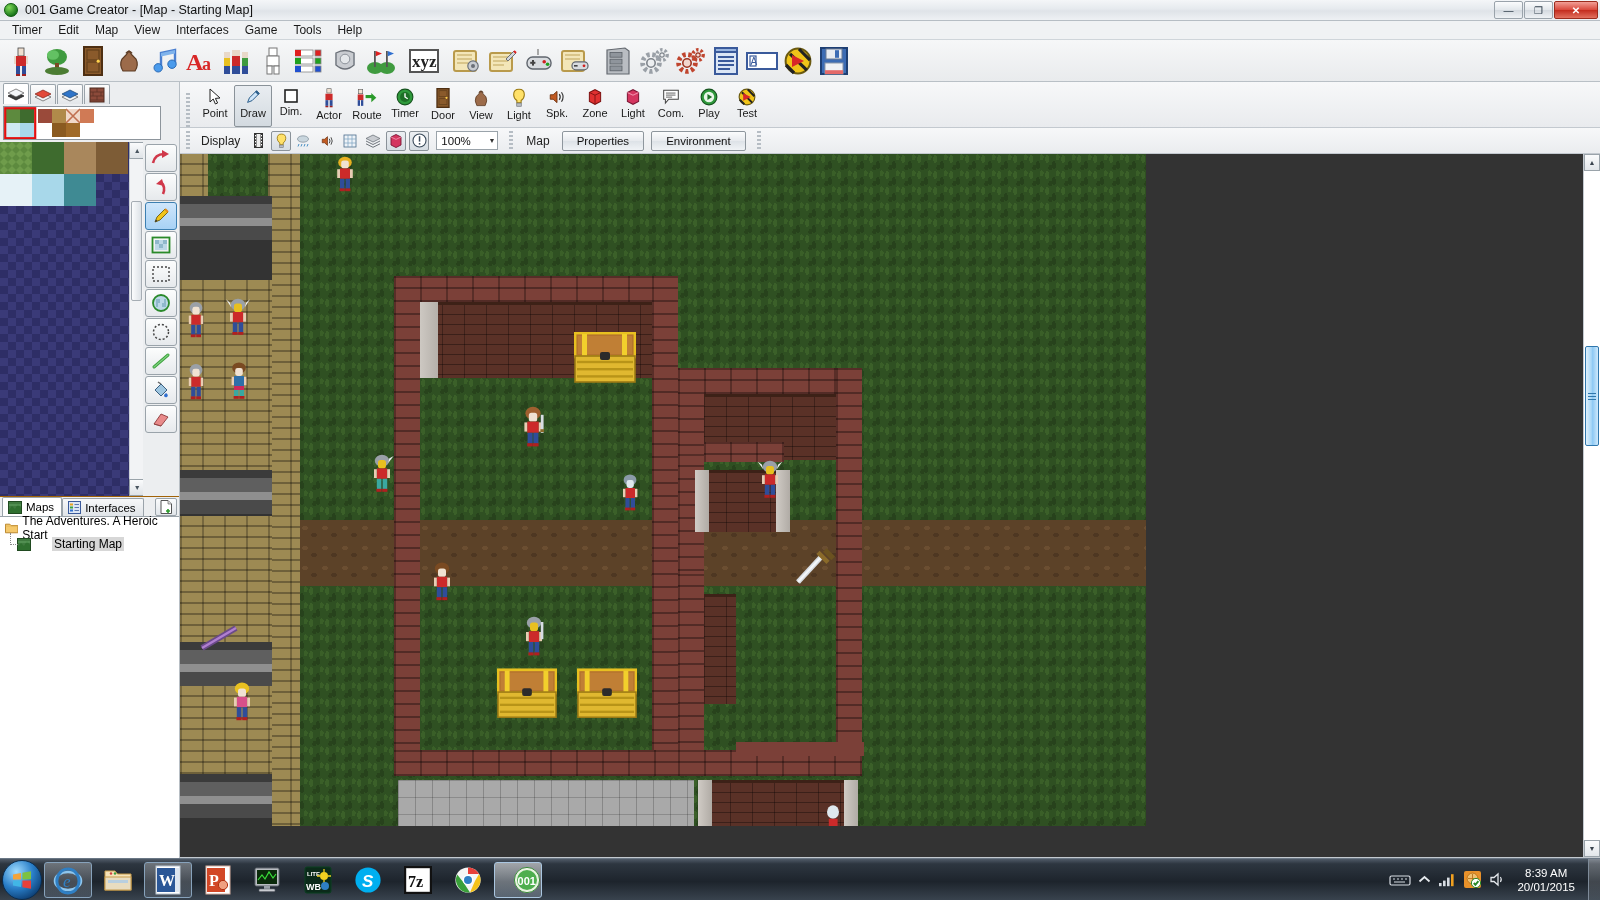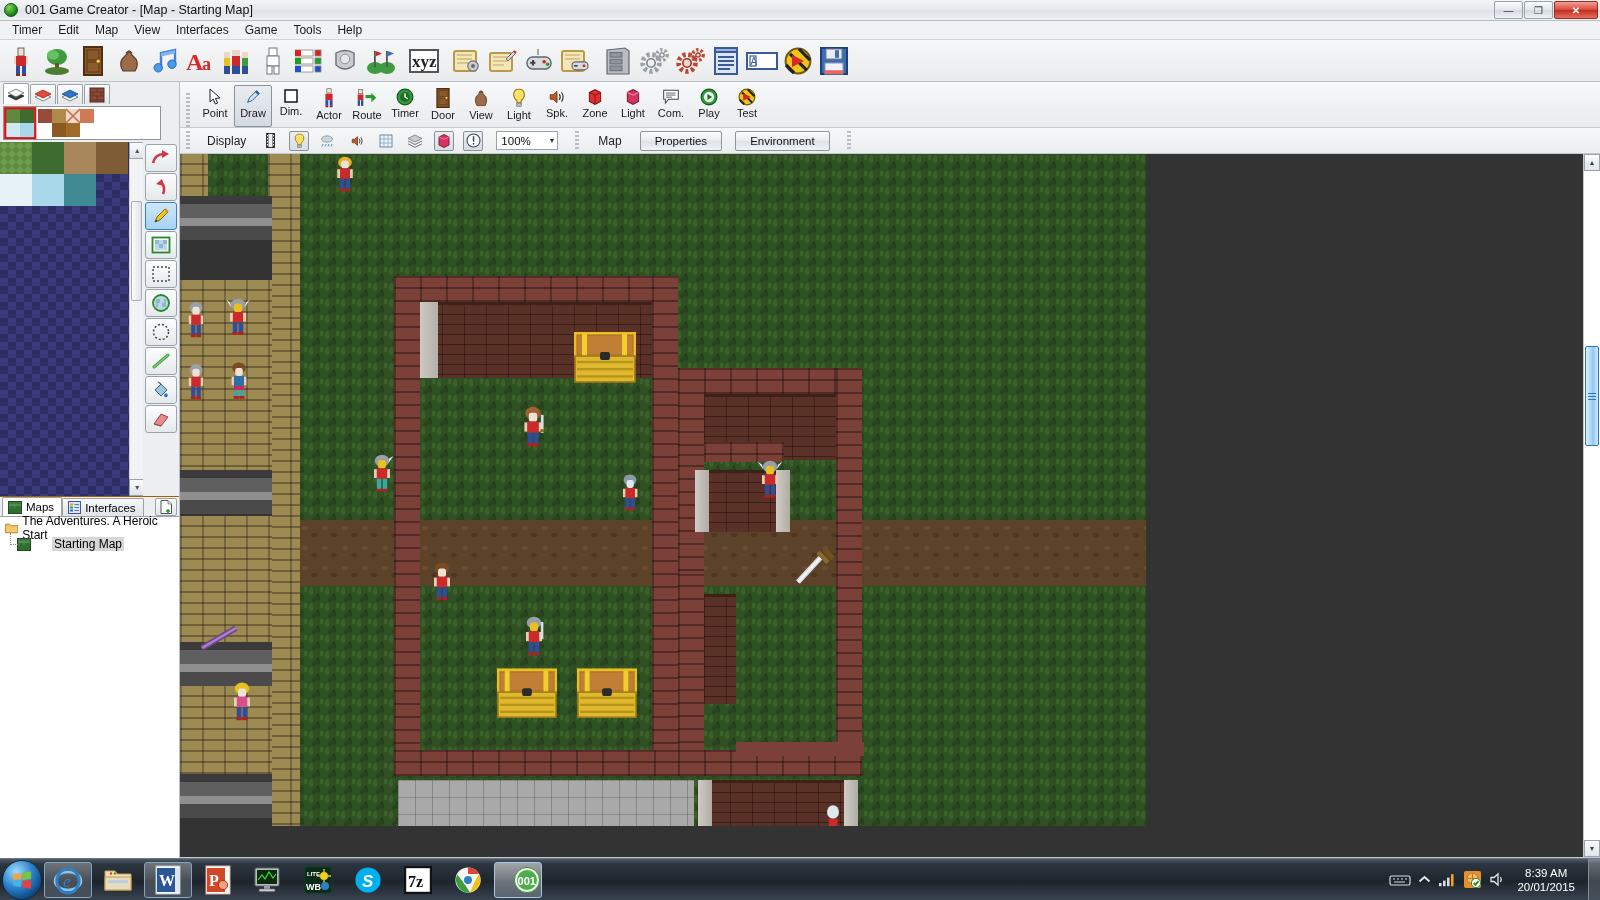--- a/index.html
+++ b/index.html
@@ -116,21 +116,21 @@
   #tool-palette { height: 46px; background: linear-gradient(to bottom,#f7f8f9,#e9ebee);
     border-bottom: 1px solid #c3c9cf; display: flex; align-items: flex-end; padding-left: 6px; }
   .grip { width: 4px; height: 34px; margin-right: 6px;
     background: repeating-linear-gradient(to bottom,#b6bdc4 0 2px,transparent 2px 4px); }
   .tp-btn { width: 38px; height: 42px; display: flex; flex-direction: column; align-items: center;
     justify-content: flex-start; padding-top: 2px; border: 1px solid transparent; border-radius: 2px; }
   .tp-btn .lbl { font-size: 11px; color: #1a1a1a; margin-top: 1px; }
   .tp-btn.active { border-color: #8a9299; background: linear-gradient(to bottom,#e9edf1,#d3dae0); }
 
   #display-bar { height: 26px; background: linear-gradient(to bottom,#f7f8f9,#eaecef);
-    border-bottom: 1px solid #c3c9cf; display: flex; align-items: center; padding-left: 6px; gap: 9px; }
+    border-bottom: 1px solid #c3c9cf; display: flex; align-items: center; padding-left: 6px; gap: 3px; }
   .db-label { font-size: 12px; color: #222; margin: 0 5px 0 2px; }
   .db-tgl { width: 20px; height: 20px; border: 1px solid transparent; border-radius: 2px;
     display: flex; align-items: center; justify-content: center; }
   .db-tgl.on { border-color: #8a9299; background: linear-gradient(to bottom,#eceff2,#d6dde3); }
   #zoom-box { display: flex; align-items: center; height: 19px; margin-left: 4px;
     background: #fff; border: 1px solid #9aa3aa; padding: 0 2px 0 4px; width: 62px; }
   #zoom-val { font-size: 11.5px; color: #111; }
   #zoom-arrow { margin-left: auto; font-size: 7px; color: #333; }
   .db-sep { width: 4px; height: 20px; margin: 0 8px;
     background: repeating-linear-gradient(to bottom,#b6bdc4 0 2px,transparent 2px 4px); }

